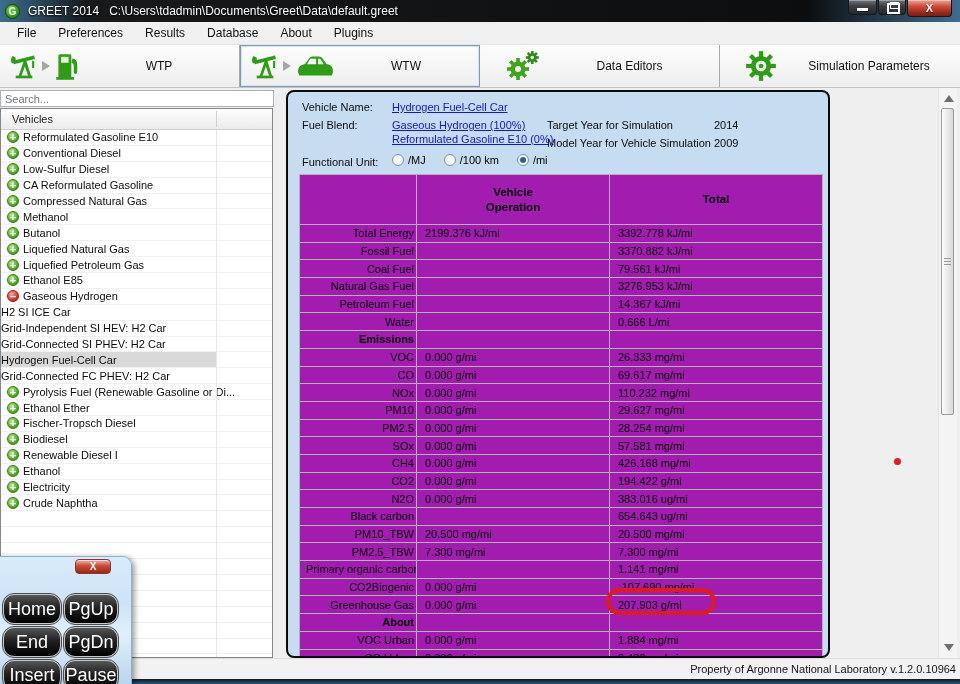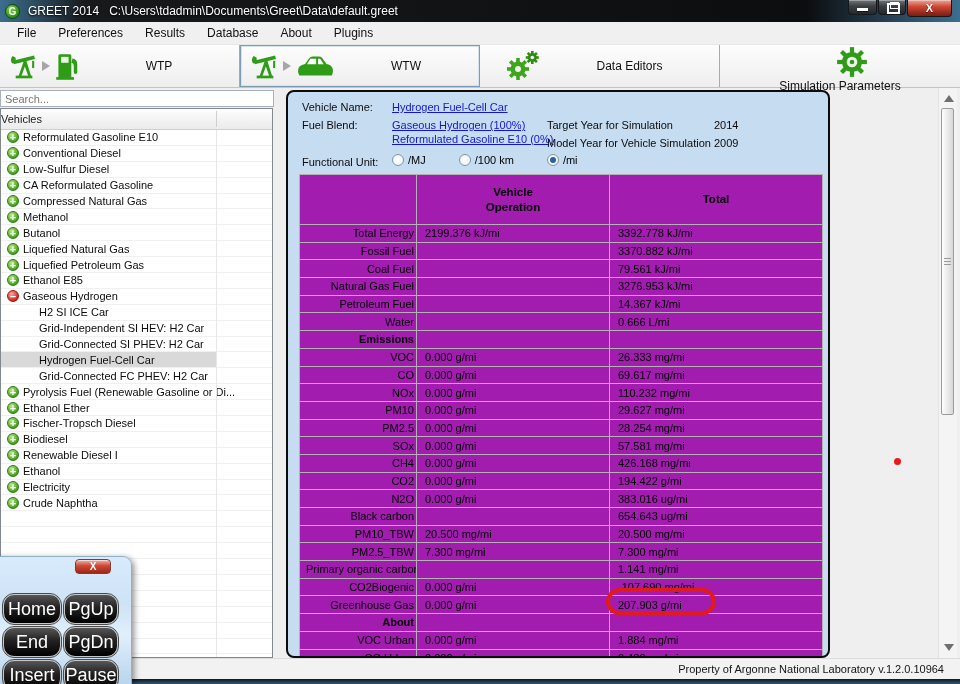--- a/index.html
+++ b/index.html
@@ -83,47 +83,47 @@
     border:1px solid #a9b1bc; font-size:11px; padding:1px 4px; color:#6e6e6e;
     font-family:inherit; background:#fff;
   }
   .tree {
     position:absolute; left:0; top:108px; width:273px; height:550px;
     background:#fff; border:1px solid #83888f; overflow:hidden;
   }
   .tree-header {
     height:21px; background:linear-gradient(#fdfdfd,#ebebeb);
     border-bottom:1px solid #cfcfcf; font-size:11px; color:#1a1a1a;
-    display:flex; align-items:center; padding-left:0; position:relative;
+    display:flex; align-items:center; padding-left:11px; position:relative;
   }
   .tree-header::after { content:''; position:absolute; left:215px; top:2px; bottom:2px; width:1px; background:#cfcfcf; }
   .tree-coldiv { position:absolute; left:215px; top:21px; bottom:0; width:1px; background:#e7e7e7; }
   .tree-row {
     height:15.9px; display:flex; align-items:center; font-size:11px; color:#0c0c0c;
     border-bottom:1px solid #f0f0f0; position:relative; cursor:default;
   }
   .tree-row.selected { background:linear-gradient(#d9d9d9,#d9d9d9) left/215px 100% no-repeat; }
   .tree-ico {
     width:12px; height:12px; border-radius:50%; margin:0 4px 0 6px; flex:0 0 12px;
     color:#fff; font-weight:bold; font-size:11px; line-height:10px; text-align:center;
   }
   .tree-ico.plus { background:radial-gradient(circle at 35% 30%, #b9e68d, #49a21f 70%, #2e7d10); border:1px solid #2e7d10; }
   .tree-ico.minus { background:radial-gradient(circle at 35% 30%, #f4a9a0, #cf2b20 70%, #9e140c); border:1px solid #9e140c; }
-  .tree-row.child .tree-lbl { margin-left:38px; }
+  .tree-row.child .tree-lbl { }
   .tree-lbl { white-space:nowrap; overflow:hidden; }
 
   
   .panel {
     position:absolute; left:286px; top:90px; width:544px; height:568px;
     background:#c6dcf0; border:2px solid #0b0b0b; border-radius:8px; overflow:hidden;
   }
   .p-lbl { position:absolute; font-size:11px; color:#0c0c0c; white-space:nowrap; }
   .p-val { position:absolute; font-size:11px; color:#0c0c0c; white-space:nowrap; }
   .p-link { position:absolute; font-size:11px; color:#1217cf; text-decoration:underline; white-space:nowrap; cursor:pointer; }
-  .fu-group { position:absolute; left:104px; top:62px; display:flex; align-items:center; gap:22px; font-size:11px; }
+  .fu-group { position:absolute; left:104px; top:62px; display:flex; align-items:center; gap:7px; font-size:11px; }
   .fu-opt { display:flex; align-items:center; gap:4px; margin-right:11px; }
   .radio {
     width:12px; height:12px; border-radius:50%; border:1px solid #8496a6;
     background:radial-gradient(#ffffff,#e9eff5); position:relative; flex:0 0 12px;
   }
   .radio.sel::after {
     content:''; position:absolute; left:2px; top:2px; width:6px; height:6px;
     border-radius:50%; background:#2b62a5;
   }
 
@@ -160,21 +160,21 @@
   .sc-thumb::after {
     content:''; position:absolute; left:2px; right:2px; top:50%; margin-top:-4px; height:8px;
     background:repeating-linear-gradient(#9a9a9a 0 1px, transparent 1px 3px);
   }
 
   
   .statusbar {
     position:absolute; left:0; top:658px; width:960px; height:21px;
     background:#f2f2f2; border-top:1px solid #dcdcdc;
     display:flex; align-items:center; justify-content:flex-end;
-    padding-right:16px; font-size:11px; color:#141414;
+    padding-right:4px; font-size:11px; color:#141414;
   }
   .bottom-edge { position:absolute; left:0; top:679px; width:960px; height:5px; background:linear-gradient(#121519,#2c5a7c); }
 
   
   .osk {
     position:absolute; left:-10px; top:556px; width:142px; height:135px;
     background:linear-gradient(180deg,#d9ebfb 0%,#cde3f6 35%,#e0effb 58%,#b5d1eb 100%);
     border:1px solid #8fb0cc; border-radius:0 9px 0 0;
     box-shadow:2px 2px 6px rgba(0,0,0,.45); z-index:20;
   }
@@ -286,21 +286,21 @@
             <rect x="25" y="1" width="2.6" height="13" transform="rotate(135 26.3 7.5)"></rect>
             <circle cx="26.3" cy="7.5" r="4.4"></circle>
           </g>
           <circle cx="26.3" cy="7.5" r="1.8" fill="#f2f2f2"></circle>
         </svg>
       </span>
     </div>
     <span class="lbl">Data Editors</span>
   </div>
 
-  <div class="tbtn" style="border-right:none;flex-direction:column;">
+  <div class="tbtn" style="border-right:none;">
     <div class="icons" style="margin-left:24px;">
       <span>
         <svg class="ic" width="34" height="34" viewBox="0 0 32 32">
           <g fill="#2f9c17">
             <rect x="14" y="2" width="4" height="28"></rect>
             <rect x="14" y="2" width="4" height="28" transform="rotate(45 16 16)"></rect>
             <rect x="14" y="2" width="4" height="28" transform="rotate(90 16 16)"></rect>
             <rect x="14" y="2" width="4" height="28" transform="rotate(135 16 16)"></rect>
             <circle cx="16" cy="16" r="9.5"></circle>
           </g>

